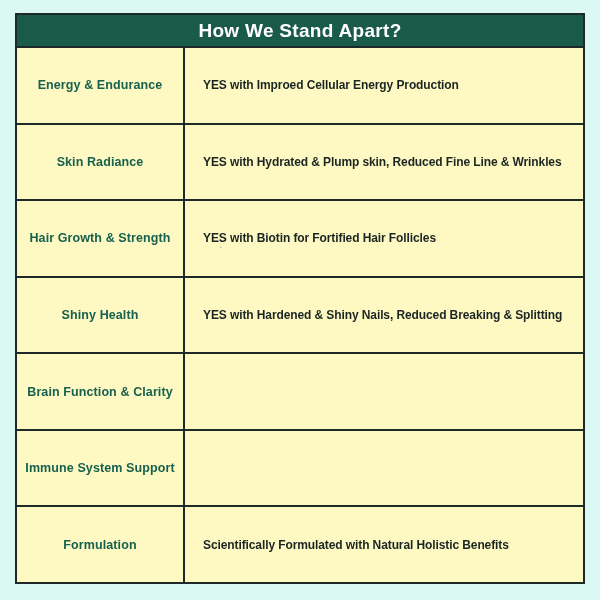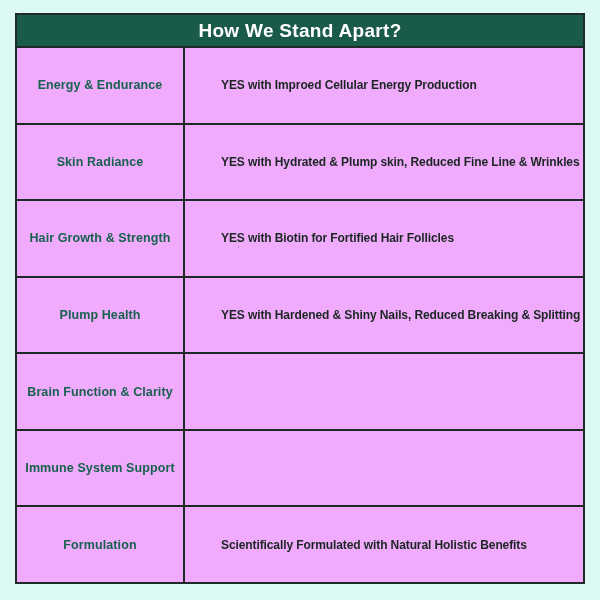--- a/index.html
+++ b/index.html
@@ -12,21 +12,21 @@
     overflow: hidden;
   }
   .table {
     position: absolute;
     left: 15px;
     top: 13px;
     width: 570px;
     height: 571px;
     box-sizing: border-box;
     border: 2px solid #1e2a27;
-    background: #f0abfc;
+    background: #fef9c3;
     display: flex;
     flex-direction: column;
   }
   .title-bar {
     height: 31px;
     flex: 0 0 31px;
     background: #1a5a49;
     display: flex;
     align-items: center;
     justify-content: center;
@@ -68,21 +68,20 @@
     font-weight: bold;
     letter-spacing: 0.1px;
     white-space: nowrap;
     text-align: center;
   }
   .cell.desc {
     flex: 1 1 auto;
     position: relative;
     padding: 0 6px 0 18px;
     overflow: hidden;
-    margin-left: 18px;
   }
   .desc-text {
     color: #1b2623;
     font-size: 12px;
     font-weight: bold;
     letter-spacing: -0.1px;
     white-space: nowrap;
   }
   .tiny-mark {
     position: absolute;
@@ -129,21 +128,21 @@
       <span class="feature-label">Hair Growth &amp; Strength</span>
     </div>
     <div class="cell desc">
       <span class="desc-text">YES with Biotin for Fortified Hair Follicles</span>
       <span class="tiny-mark">▪</span>
     </div>
   </div>
 
   <div class="row">
     <div class="cell feature">
-      <span class="feature-label">Plump Health</span>
+      <span class="feature-label">Shiny Health</span>
     </div>
     <div class="cell desc">
       <span class="desc-text">YES with Hardened &amp; Shiny Nails, Reduced Breaking &amp; Splitting</span>
 
     </div>
   </div>
 
   <div class="row">
     <div class="cell feature">
       <span class="feature-label">Brain Function &amp; Clarity</span>

